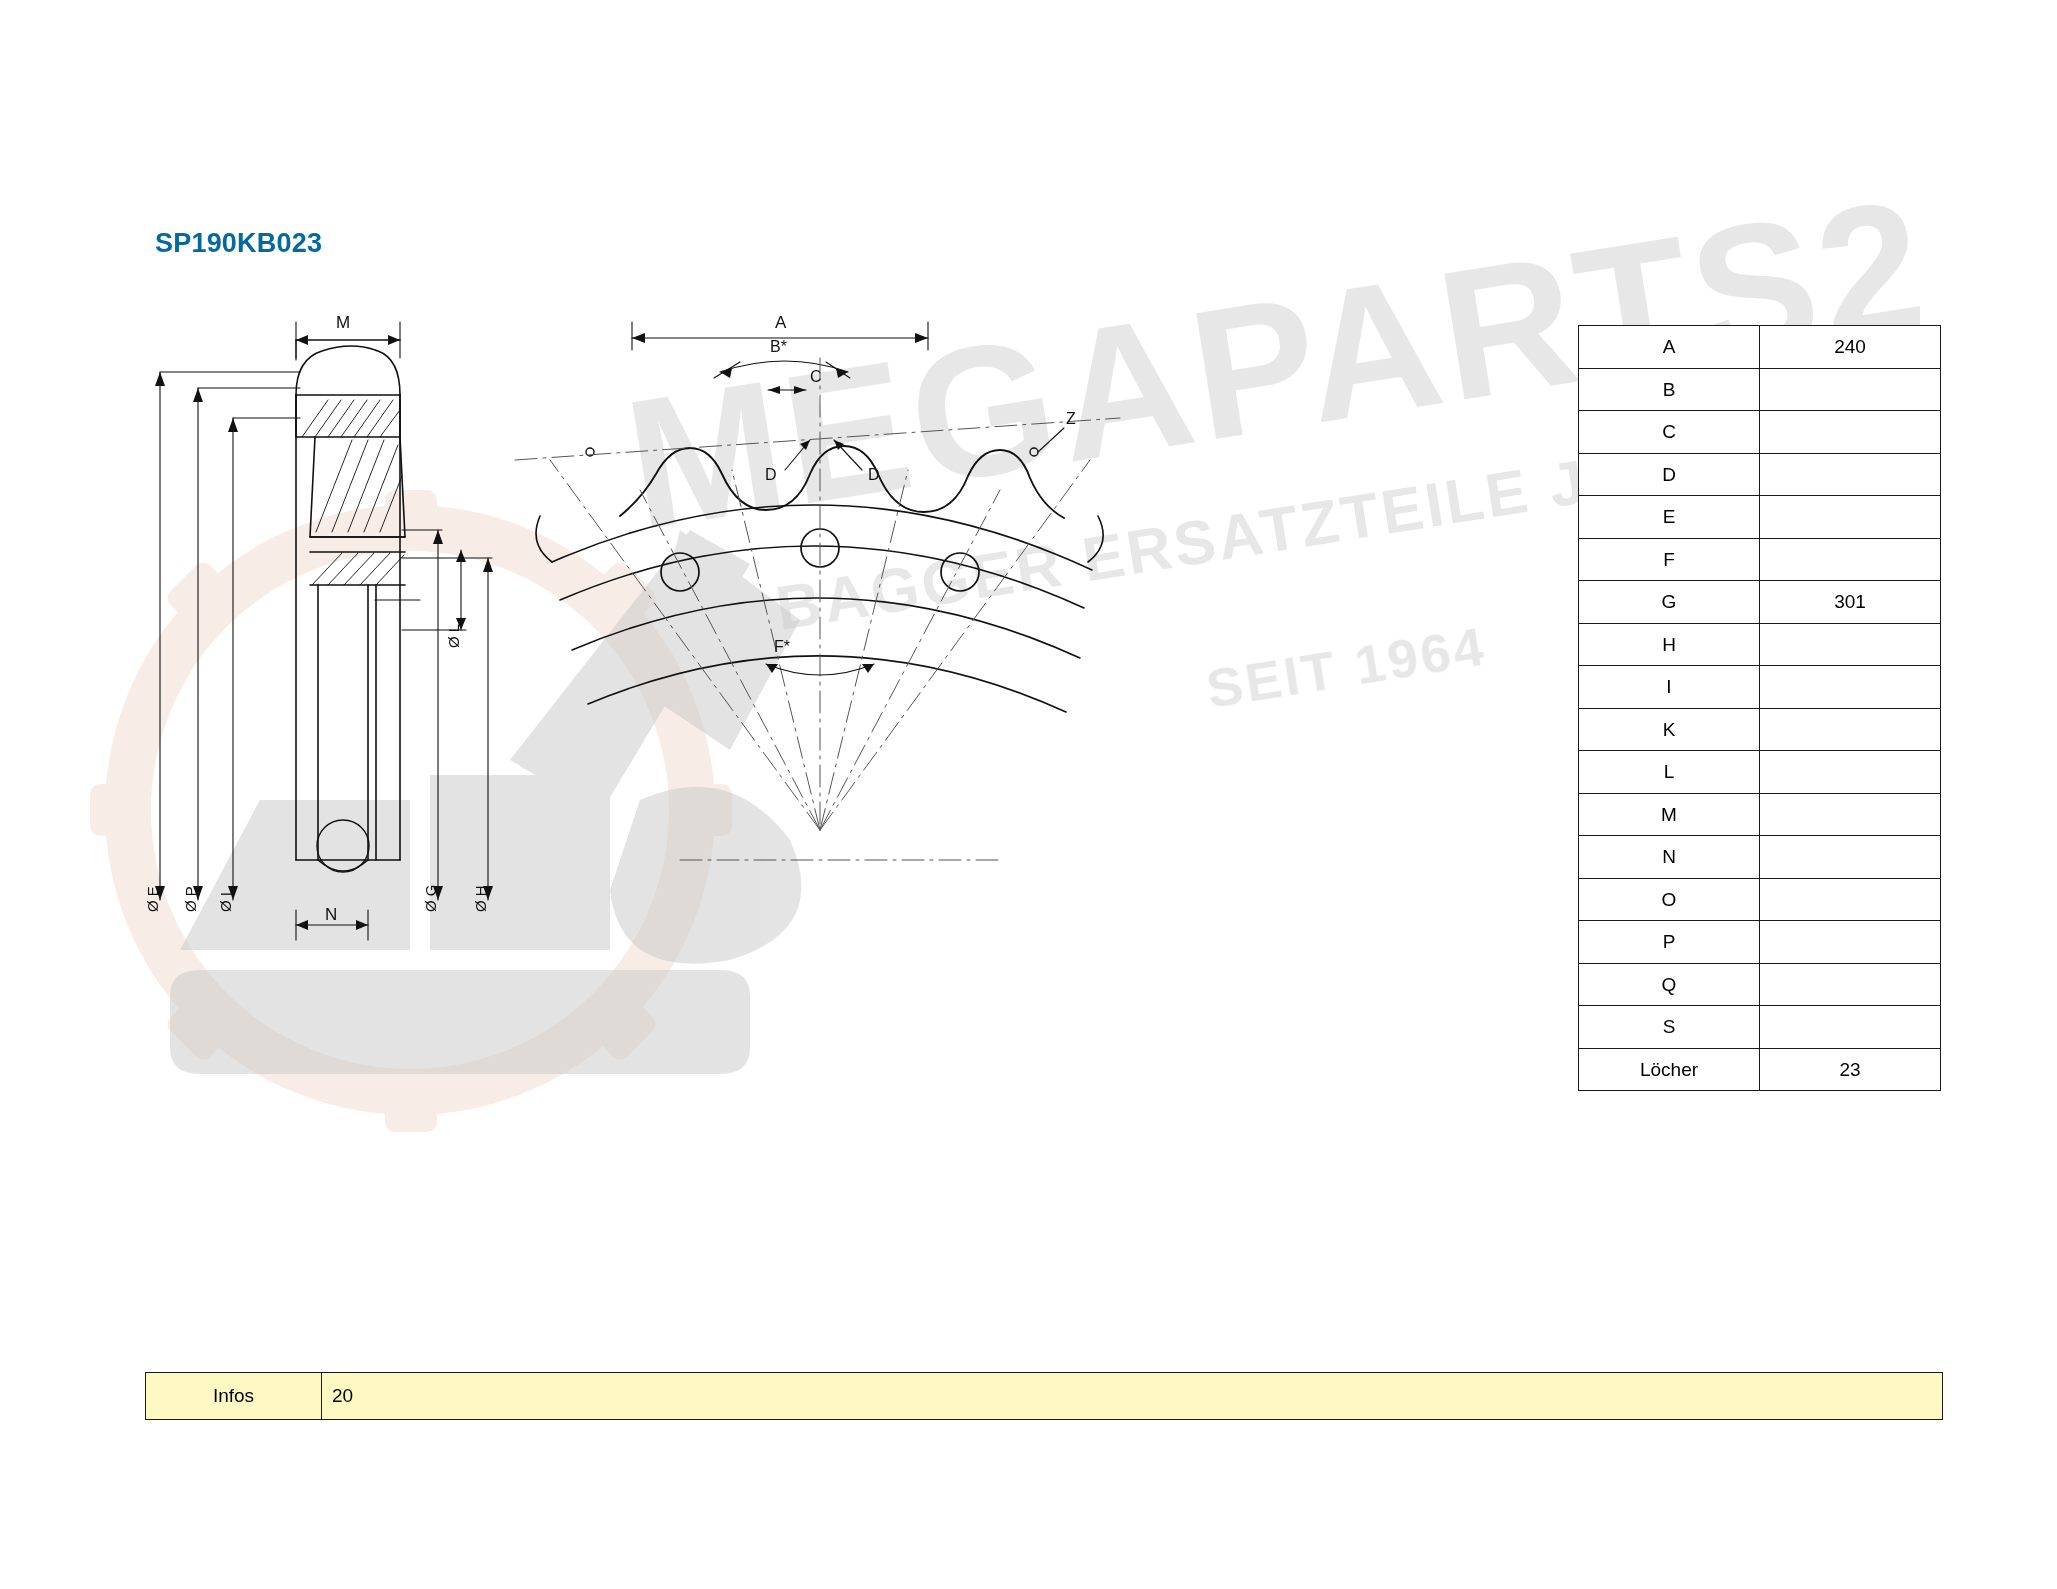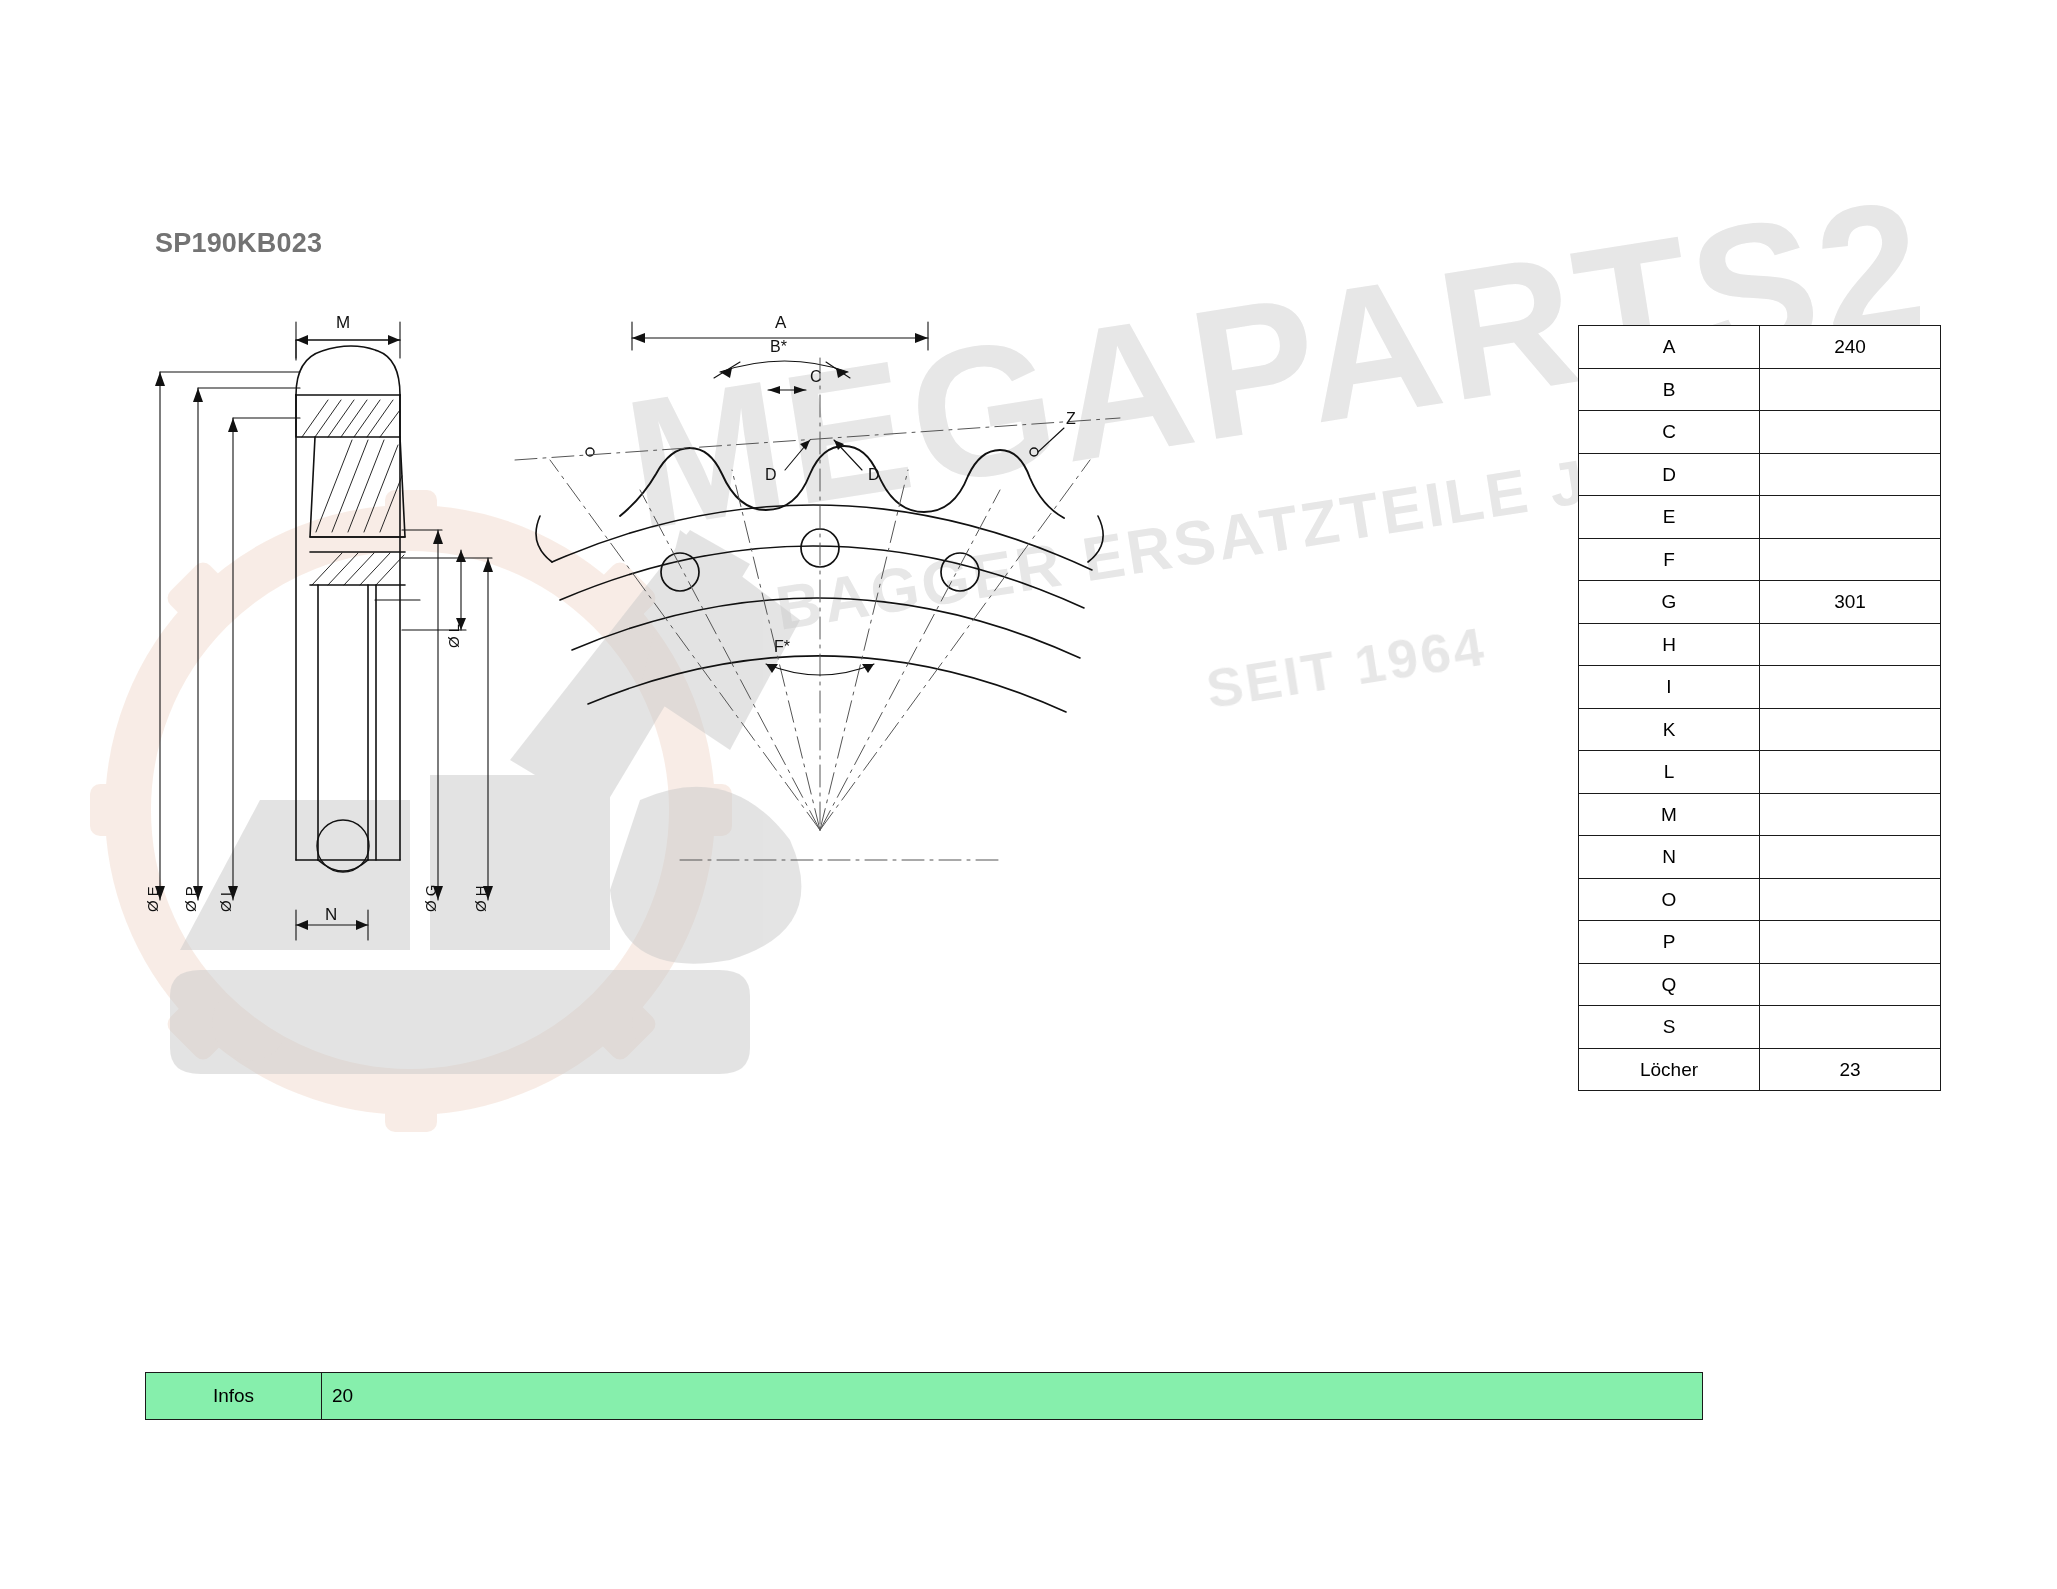--- a/index.html
+++ b/index.html
@@ -17,21 +17,21 @@
   }
 
   
   #part-title {
     position: absolute;
     left: 155px;
     top: 228px;
     font-size: 27px;
     font-weight: bold;
     letter-spacing: 0.2px;
-    color: #737373;
+    color: #0369a1;
   }
 
   
   #watermark {
     position: absolute;
     left: 80px;
     top: 200px;
     width: 1840px;
     height: 1080px;
     pointer-events: none;
@@ -69,24 +69,24 @@
     line-height: 41.5px;
   }
   #dim-table td.label { width: 50%; }
   #dim-table td.value { width: 50%; }
 
   
   #infos-table {
     position: absolute;
     left: 145px;
     top: 1372px;
-    width: 1558px;
+    width: 1798px;
     border-collapse: collapse;
     z-index: 3;
-    background: #86efac;
+    background: #fef9c3;
   }
   #infos-table td {
     border: 1px solid #1a1a1a;
     height: 46px;
     font-size: 19px;
     padding: 0;
     line-height: 46px;
   }
   #infos-table td.infos-label { width: 175px; text-align: center; }
   #infos-table td.infos-value { text-align: left; padding-left: 10px; }

